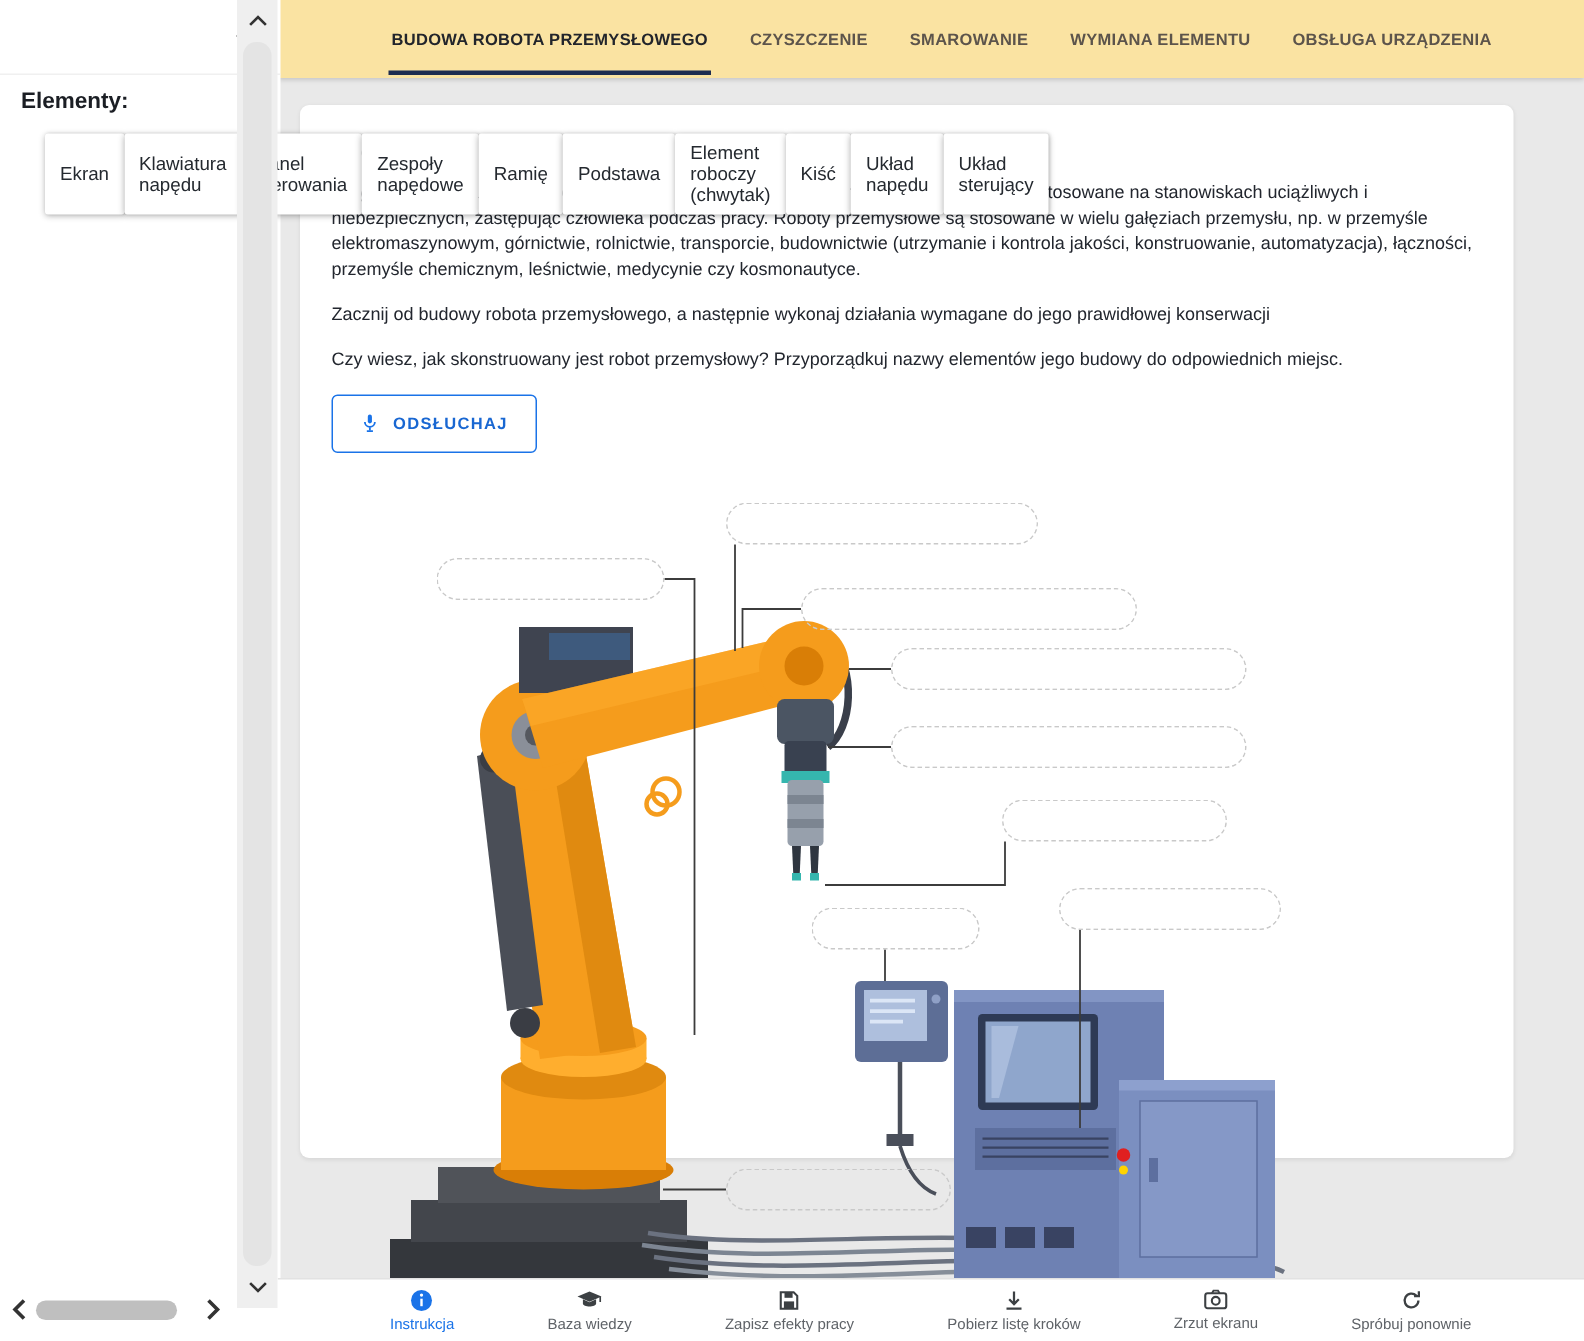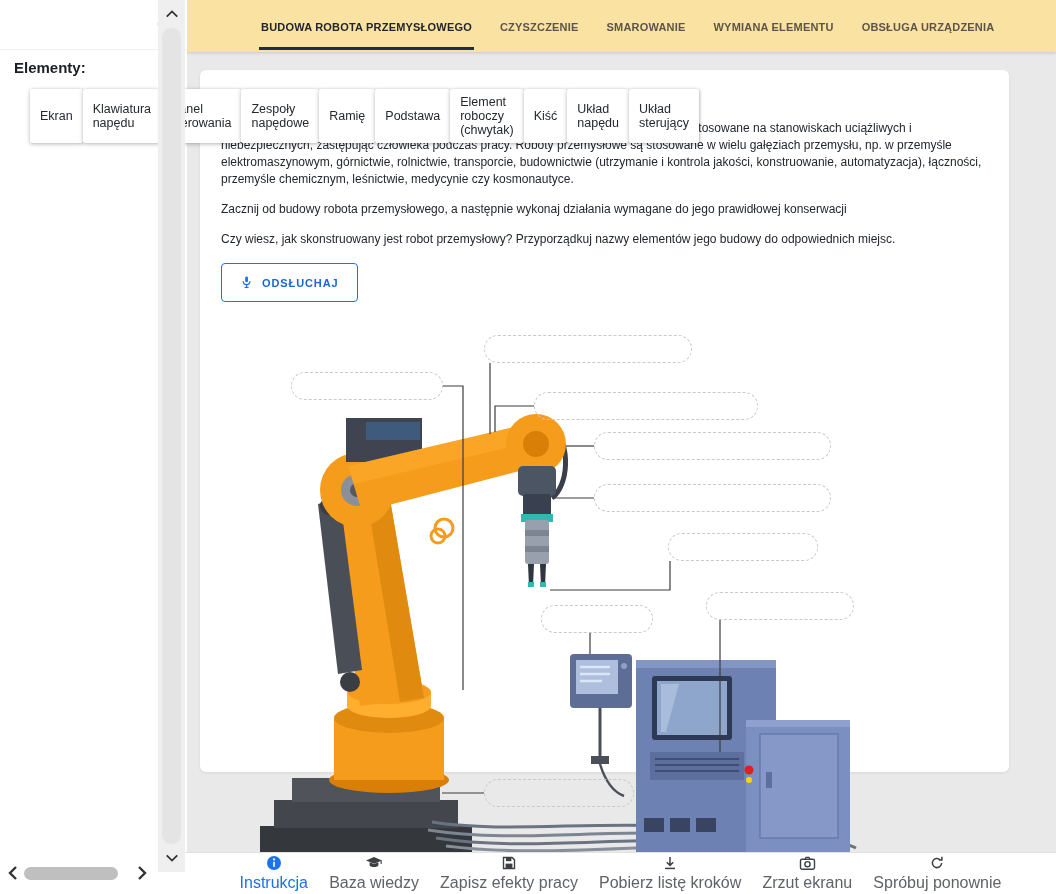--- a/index.html
+++ b/index.html
@@ -59,21 +59,21 @@
   .dz3 { left:334px; top:322px; width:224px; }
   .dz4 { left:394px; top:362px; width:237px; }
   .dz5 { left:394px; top:414px; width:237px; }
   .dz6 { left:468px; top:463px; width:150px; }
   .dz7 { left:506px; top:522px; width:148px; }
   .dz8 { left:341px; top:535px; width:112px; }
   .dz9 { left:284px; top:709px; width:150px; }
 
   .footer { height:42px; background:#fff; border-top:1px solid #E2E2E2; display:flex; align-items:center;
             justify-content:space-around; padding:0 44px; z-index:2; }
-  .footer-item { display:flex; flex-direction:column; align-items:center; gap:3px; font-size:16px;
+  .footer-item { display:flex; flex-direction:column; align-items:center; gap:3px; font-size:10px;
                  color:#5F6368; cursor:pointer; background:none; border:none; font-family:inherit; }
   .footer-item.active { color:#1A73E8; }
   .footer-item svg { display:block; }
 </style>
 </head>
 <body>
 
 <div class="app">
 
   <div class="sidebar">

